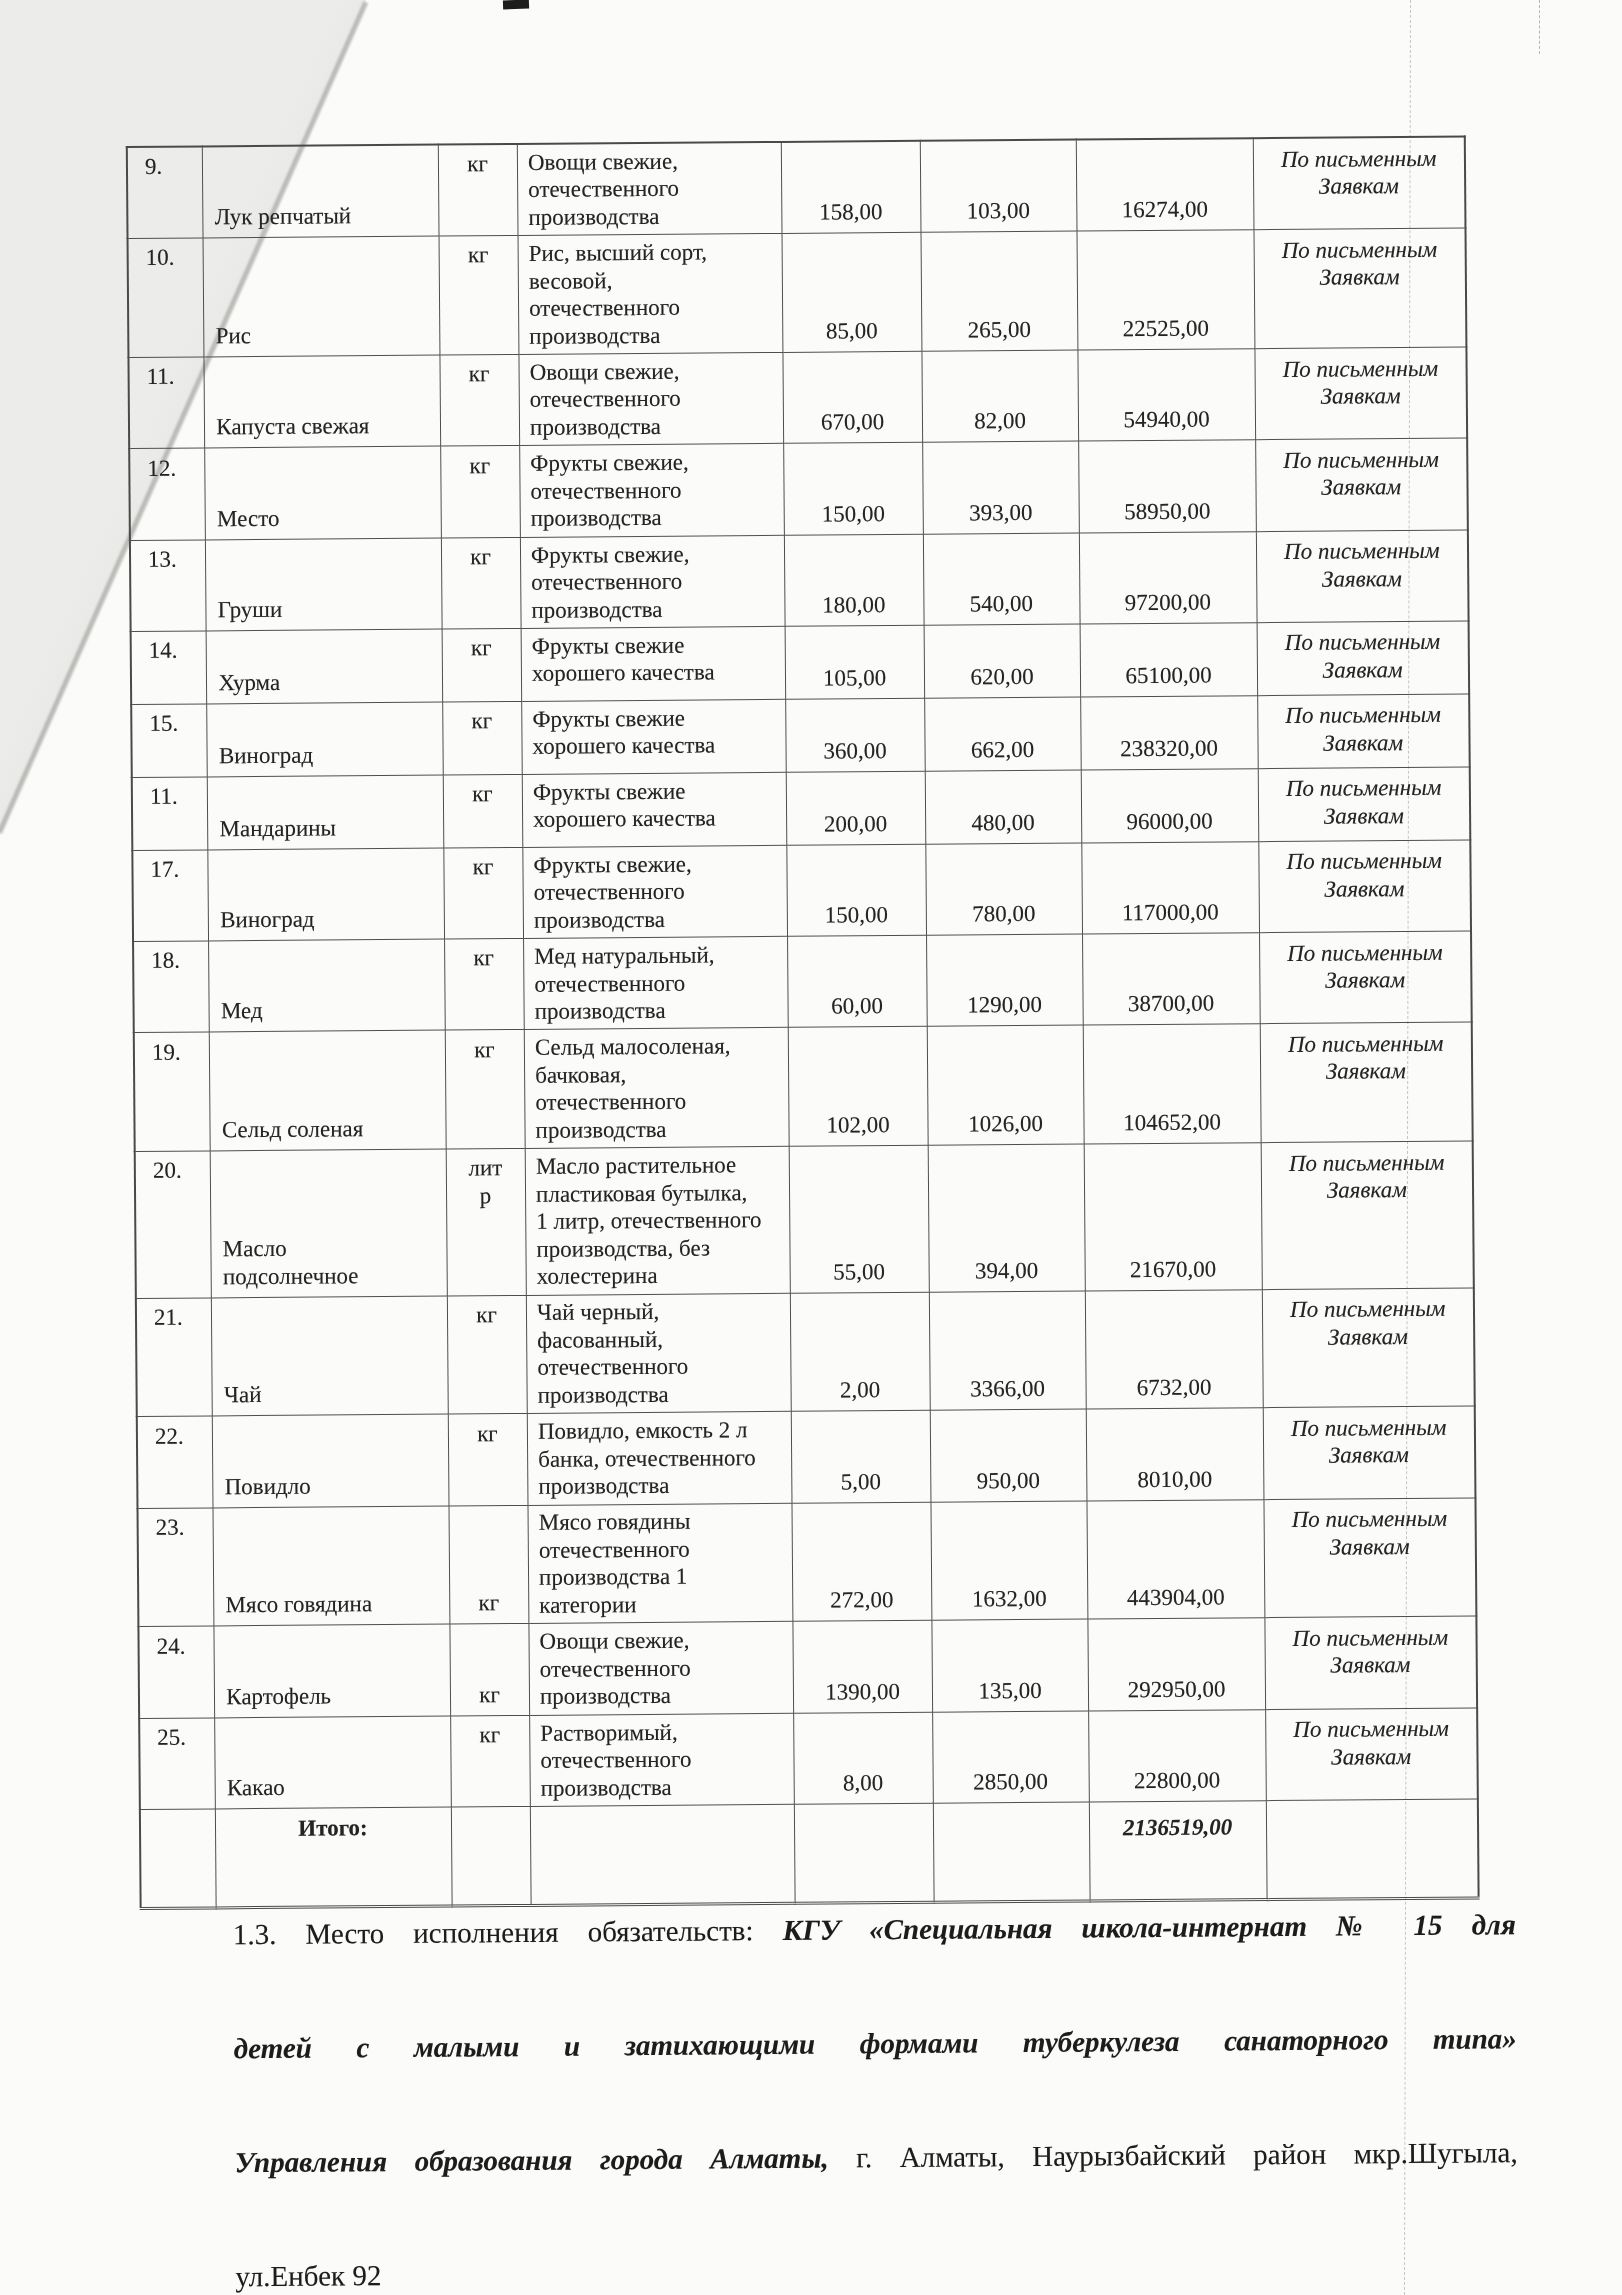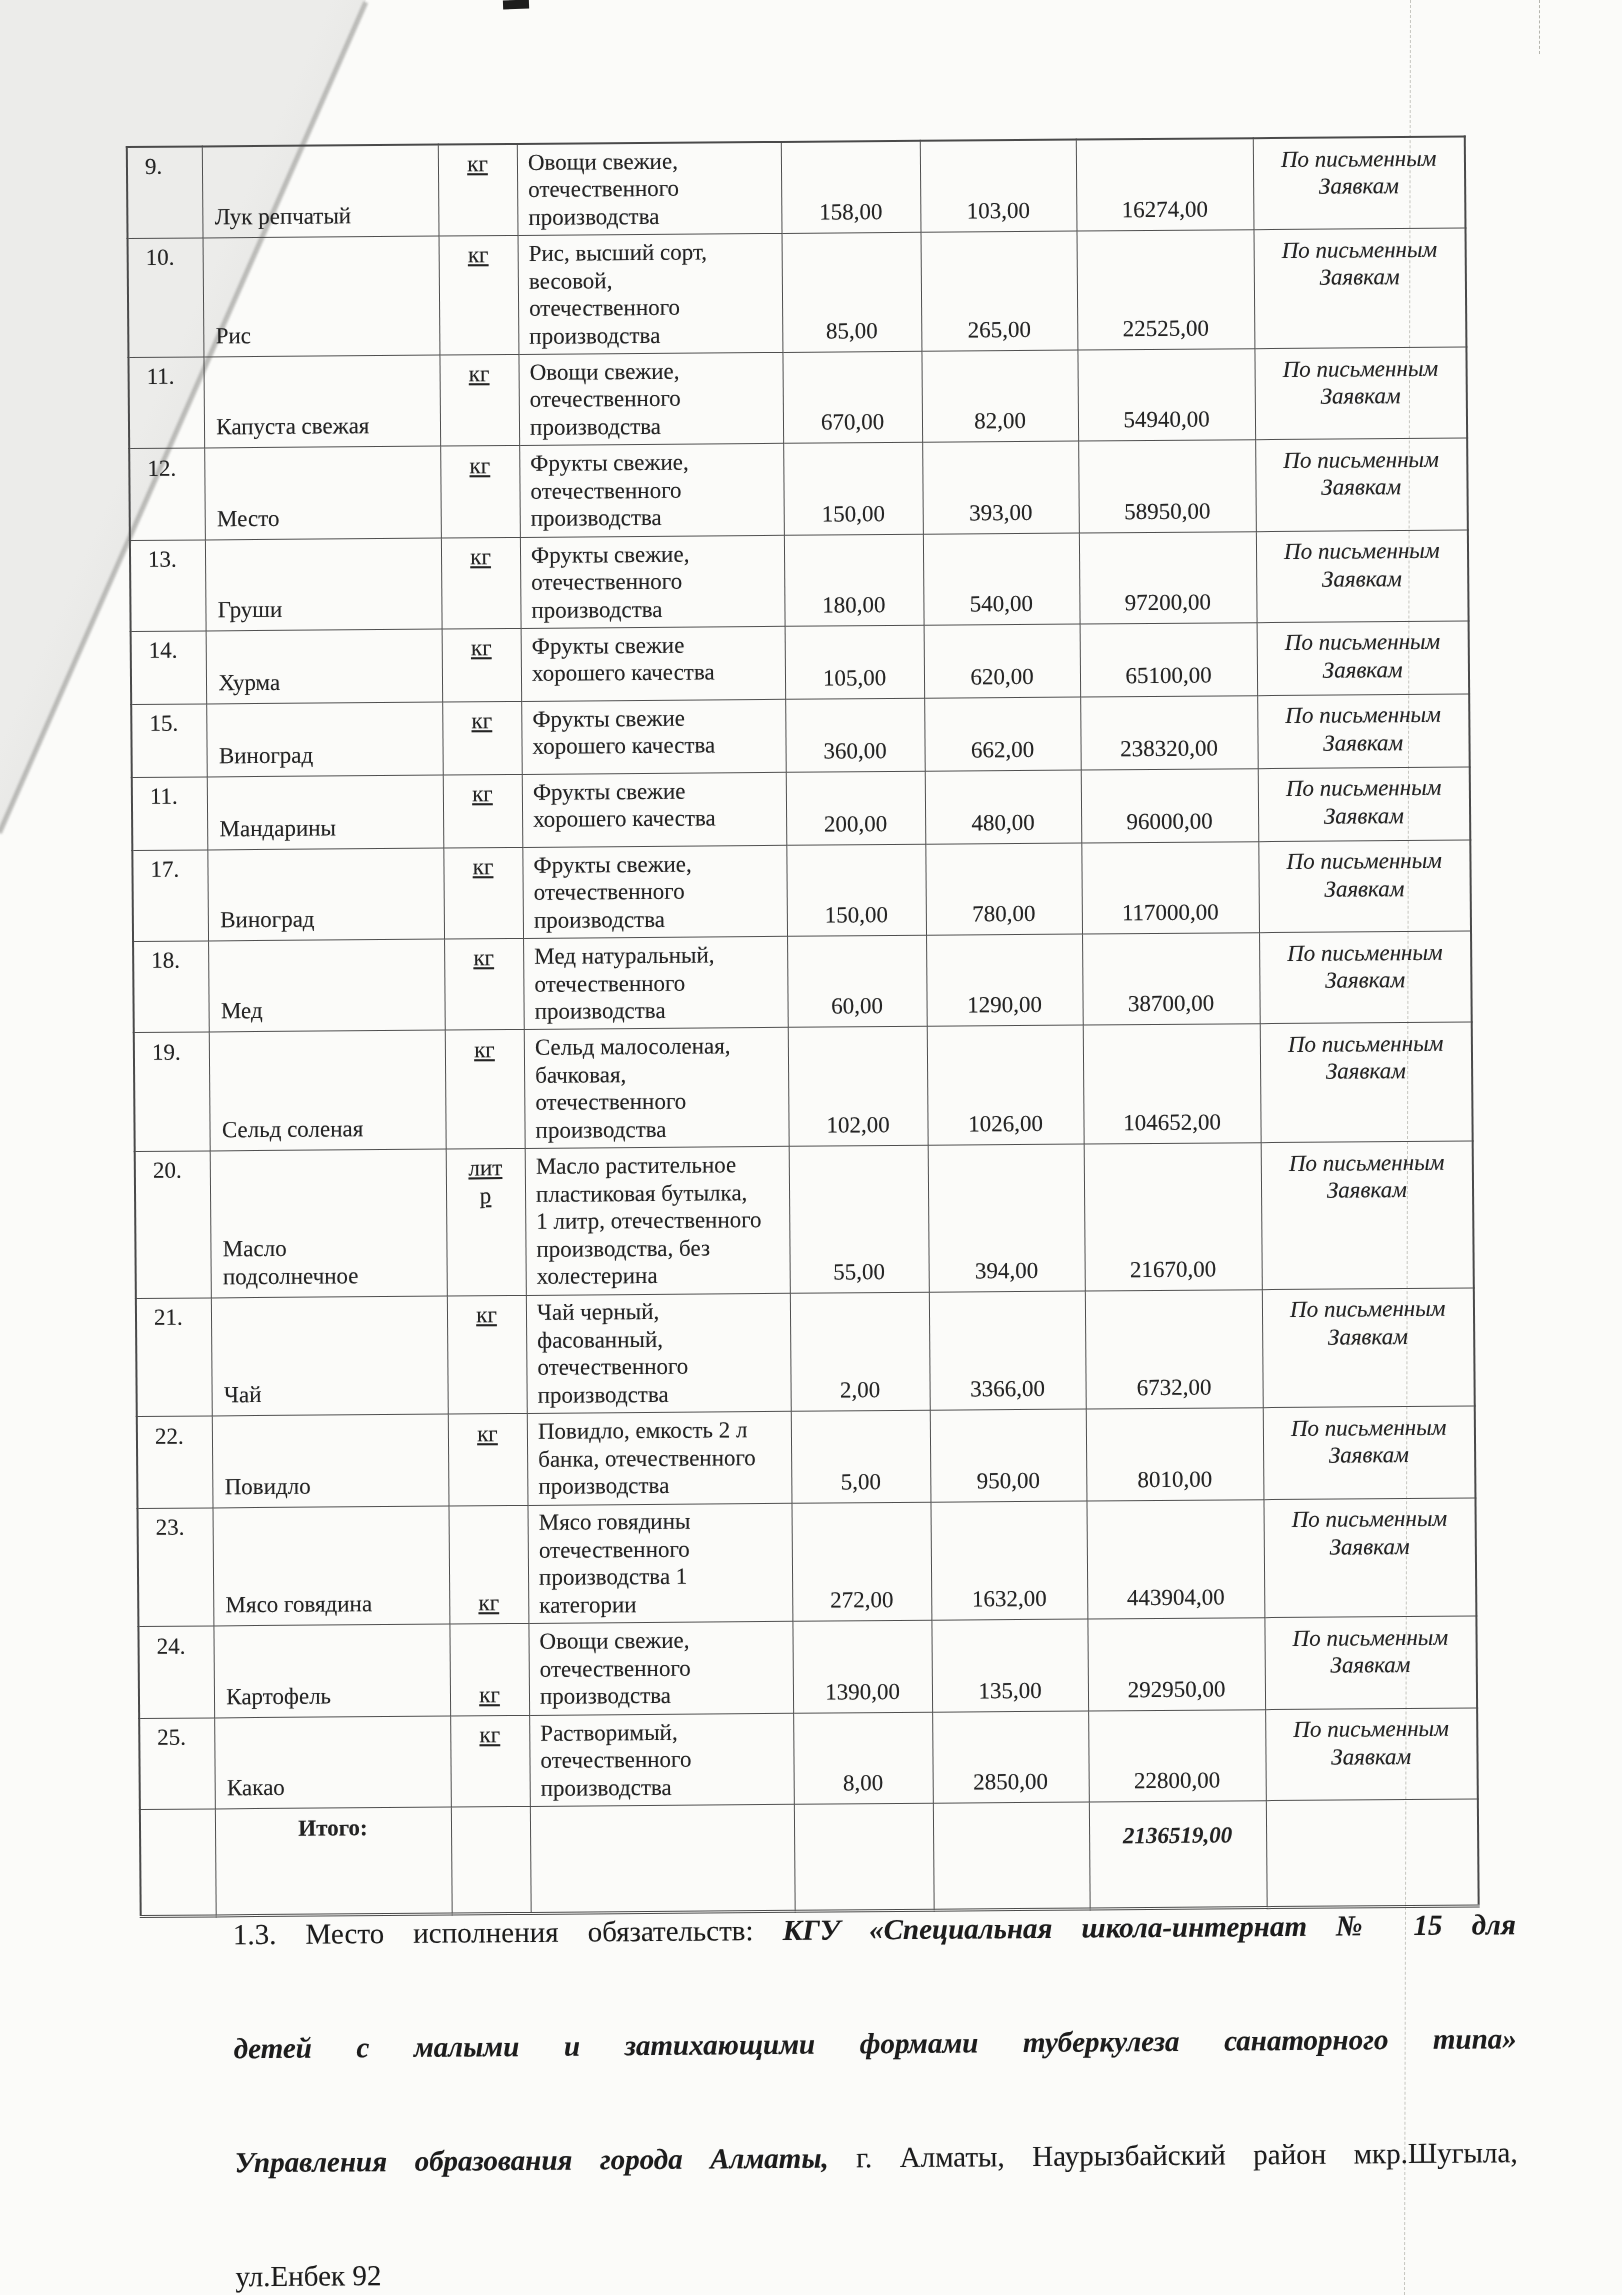--- a/index.html
+++ b/index.html
@@ -48,33 +48,33 @@
   }
   table.products td {
     border:1.3px solid #4f4f4f;
     font-size:23px; line-height:27.5px; color:#242424;
     overflow:hidden;
   }
   table.products { border:2px solid #4a4a4a; border-bottom:3.9px double #4a4a4a; }
   .c-num  { vertical-align:top; padding:5.2px 0 0 17px; font-size:23.6px; }
   .c-name { vertical-align:bottom; padding:0 3.9px 6.5px 11.8px; font-size:23.6px; white-space:pre-line; }
   .c-unit { text-align:center; padding-top:5.2px; }
-  .c-unit span { white-space:pre-line;text-decoration:underline; }
+  .c-unit span { white-space:pre-line; }
   .va-top    { vertical-align:top; }
   .va-bottom { vertical-align:bottom; padding-bottom:6.5px; }
   .c-desc { vertical-align:top; padding:3.9px 3.9px 3.9px 10.5px; }
   .c-qty, .c-price, .c-sum {
     vertical-align:bottom; text-align:center; padding-bottom:6.5px;
   }
   .c-note {
     vertical-align:top; text-align:center; padding-top:6.5px;
     font-style:italic; font-size:23px; line-height:34px; color:#2e2e2e;
   }
   tfoot .t-label { vertical-align:top; text-align:center; padding-top:6.5px; font-weight:bold; font-size:24px; }
-  tfoot .t-sum   { vertical-align:top; text-align:center; padding-top:20px; font-weight:bold; font-style:italic; font-size:24px; }
+  tfoot .t-sum   { vertical-align:top; text-align:center; padding-top:12px; font-weight:bold; font-style:italic; font-size:24px; }
   tfoot td { height:84px; }
 
   
   .clauses {
     position:absolute; left:232px; top:1907px; width:1283px;
     font-size:29px; line-height:57px; color:#1c1c1c;
   }
   .para-line { text-align:justify; }
   .para-line.j::after { content:""; display:inline-block; width:100%; height:0; }
   .para-line.last { text-align:left; }

